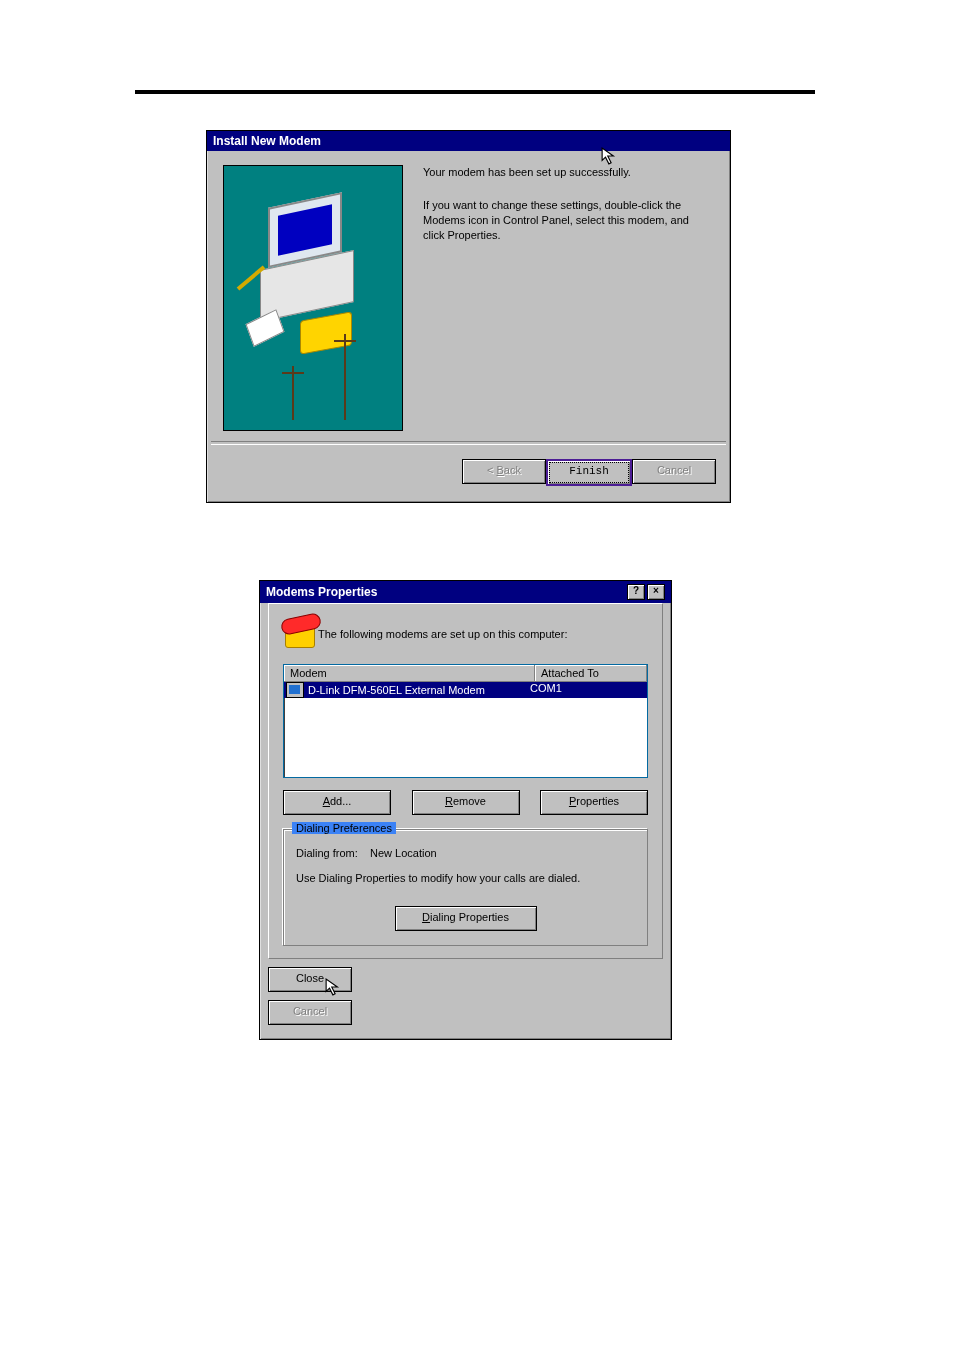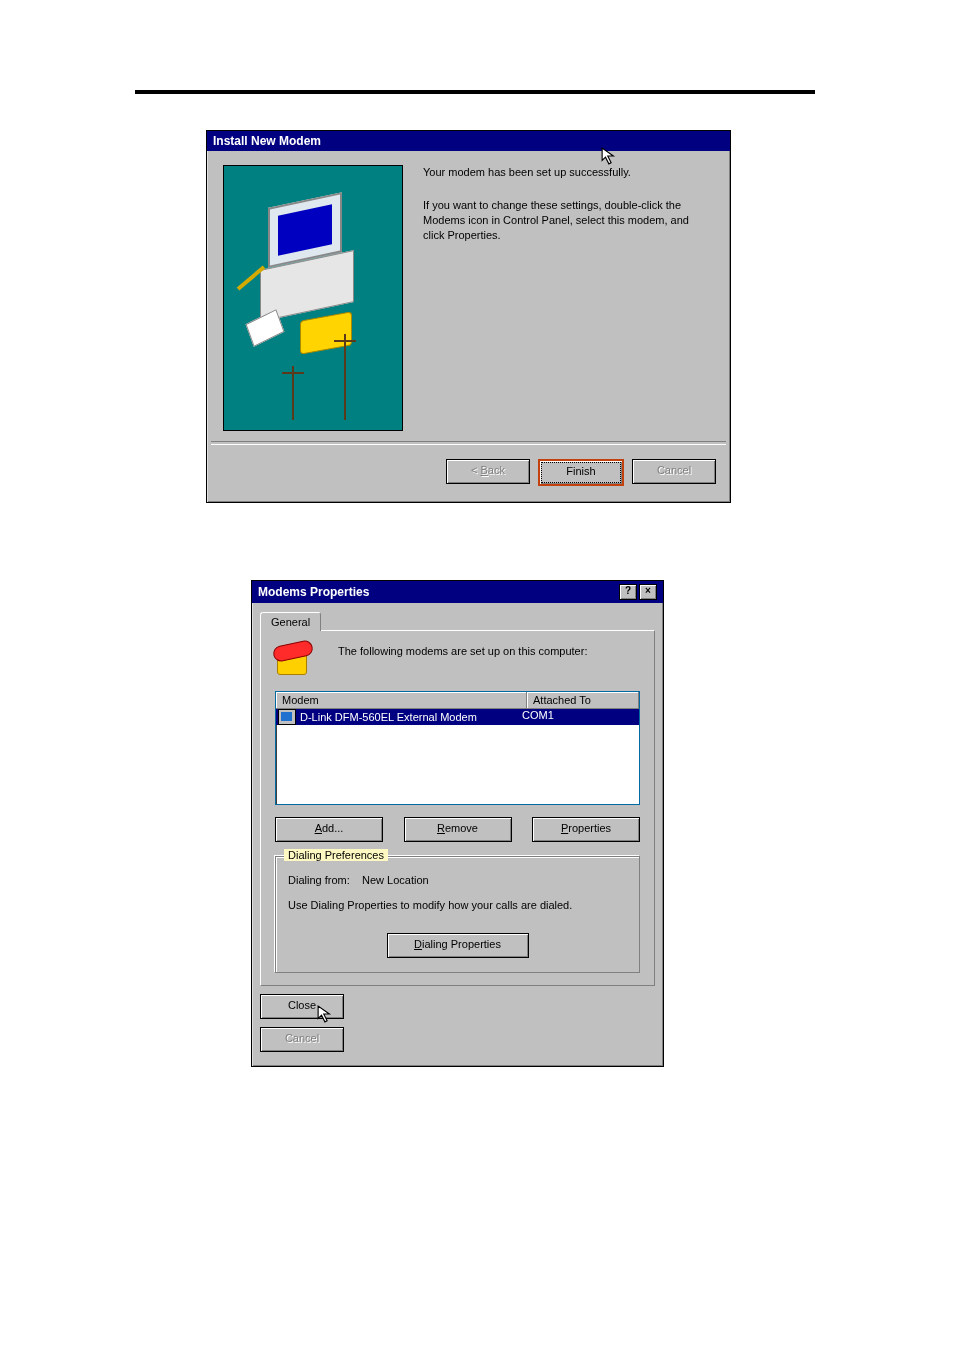--- a/index.html
+++ b/index.html
@@ -150,37 +150,37 @@
   }
   .divider {
     height: 2px;
     margin: 0 4px;
     border-top: 1px solid #808080;
     border-bottom: 1px solid #ffffff;
   }
   .btnrow {
     display: flex;
     justify-content: flex-end;
-    gap: 8px;
     padding: 14px 14px 16px 14px;
   }
   .winbtn {
     width: 82px;
     height: 23px;
     background: #c0c0c0;
     border: 1px solid #000;
     box-shadow: inset 1px 1px 0 #fff, inset -1px -1px 0 #808080;
     font-family: inherit;
     font-size: 11px;
     text-align: center;
     line-height: 20px;
     position: relative;
   }
   .winbtn.default {
-    border: 2px solid #c2410c;
+    border: 2px solid #4c1d95;
+    font-family: Liberation Mono, monospace;
   }
   .winbtn.default::before {
     content: "";
     position: absolute;
     inset: 1px;
     border: 1px dotted #000;
     pointer-events: none;
   }
   .winbtn.disabled {
     color: #808080;
@@ -194,21 +194,21 @@
     width: 18px;
     height: 18px;
     pointer-events: none;
   }
   .cursor svg { display: block; }
 
   
   .win2 {
     position: absolute;
     top: 580px;
-    left: 251px;
+    left: 259px;
     width: 411px;
     background: #c0c0c0;
     border: 1px solid #000;
     box-shadow: inset 1px 1px 0 #dfdfdf, inset -1px -1px 0 #808080;
   }
   .titlebar-ctrls {
     display: flex;
     gap: 2px;
   }
   .titlebar-btn {
@@ -242,22 +242,22 @@
   .tab-panel {
     margin: 0 8px 8px 8px;
     border: 1px solid #fff;
     border-right-color: #808080;
     border-bottom-color: #808080;
     padding: 14px 14px 12px 14px;
     background: #c0c0c0;
   }
   .row-icon-text {
     display: flex;
-    align-items: flex-start;
-    gap: 29px;
+    align-items: center;
+    gap: 1px;
     margin-bottom: 14px;
   }
   .phone-icon {
     width: 34px;
     height: 32px;
     position: relative;
   }
   .phone-icon .pbody {
     position: absolute;
     inset: 4px 2px 2px 2px;
@@ -336,21 +336,21 @@
     border: 1px solid #808080;
     box-shadow: 1px 1px 0 #fff inset, -1px -1px 0 #fff;
     padding: 12px 12px 14px 12px;
     position: relative;
     margin-top: 6px;
   }
   .groupbox-title {
     position: absolute;
     top: -8px;
     left: 8px;
-    background: #fef9c3;
+    background: #3b82f6;
     padding: 0 4px;
   }
   .groupbox p {
     margin: 4px 0 10px 0;
     line-height: 1.35;
   }
   .center-btn {
     text-align: center;
     margin-top: 20px;
   }
@@ -411,25 +411,20 @@
   <div class="win2">
     <div class="titlebar">
       <span>Modems Properties</span>
       <div class="titlebar-ctrls">
         <div class="titlebar-btn">
           <span>?</span>
         </div>
         <div class="titlebar-btn">
           <span>×</span>
         </div>
-      </div>
-    </div>
-    <div class="tab-strip">
-      <div class="tab">
-        <span>General</span>
       </div>
     </div>
     <div class="tab-panel">
       <div class="row-icon-text">
         <div class="phone-icon">
           <div class="pbody"></div>
           <div class="phand"></div>
         </div>
         <span>The following modems are set up on this computer:</span>
       </div>

